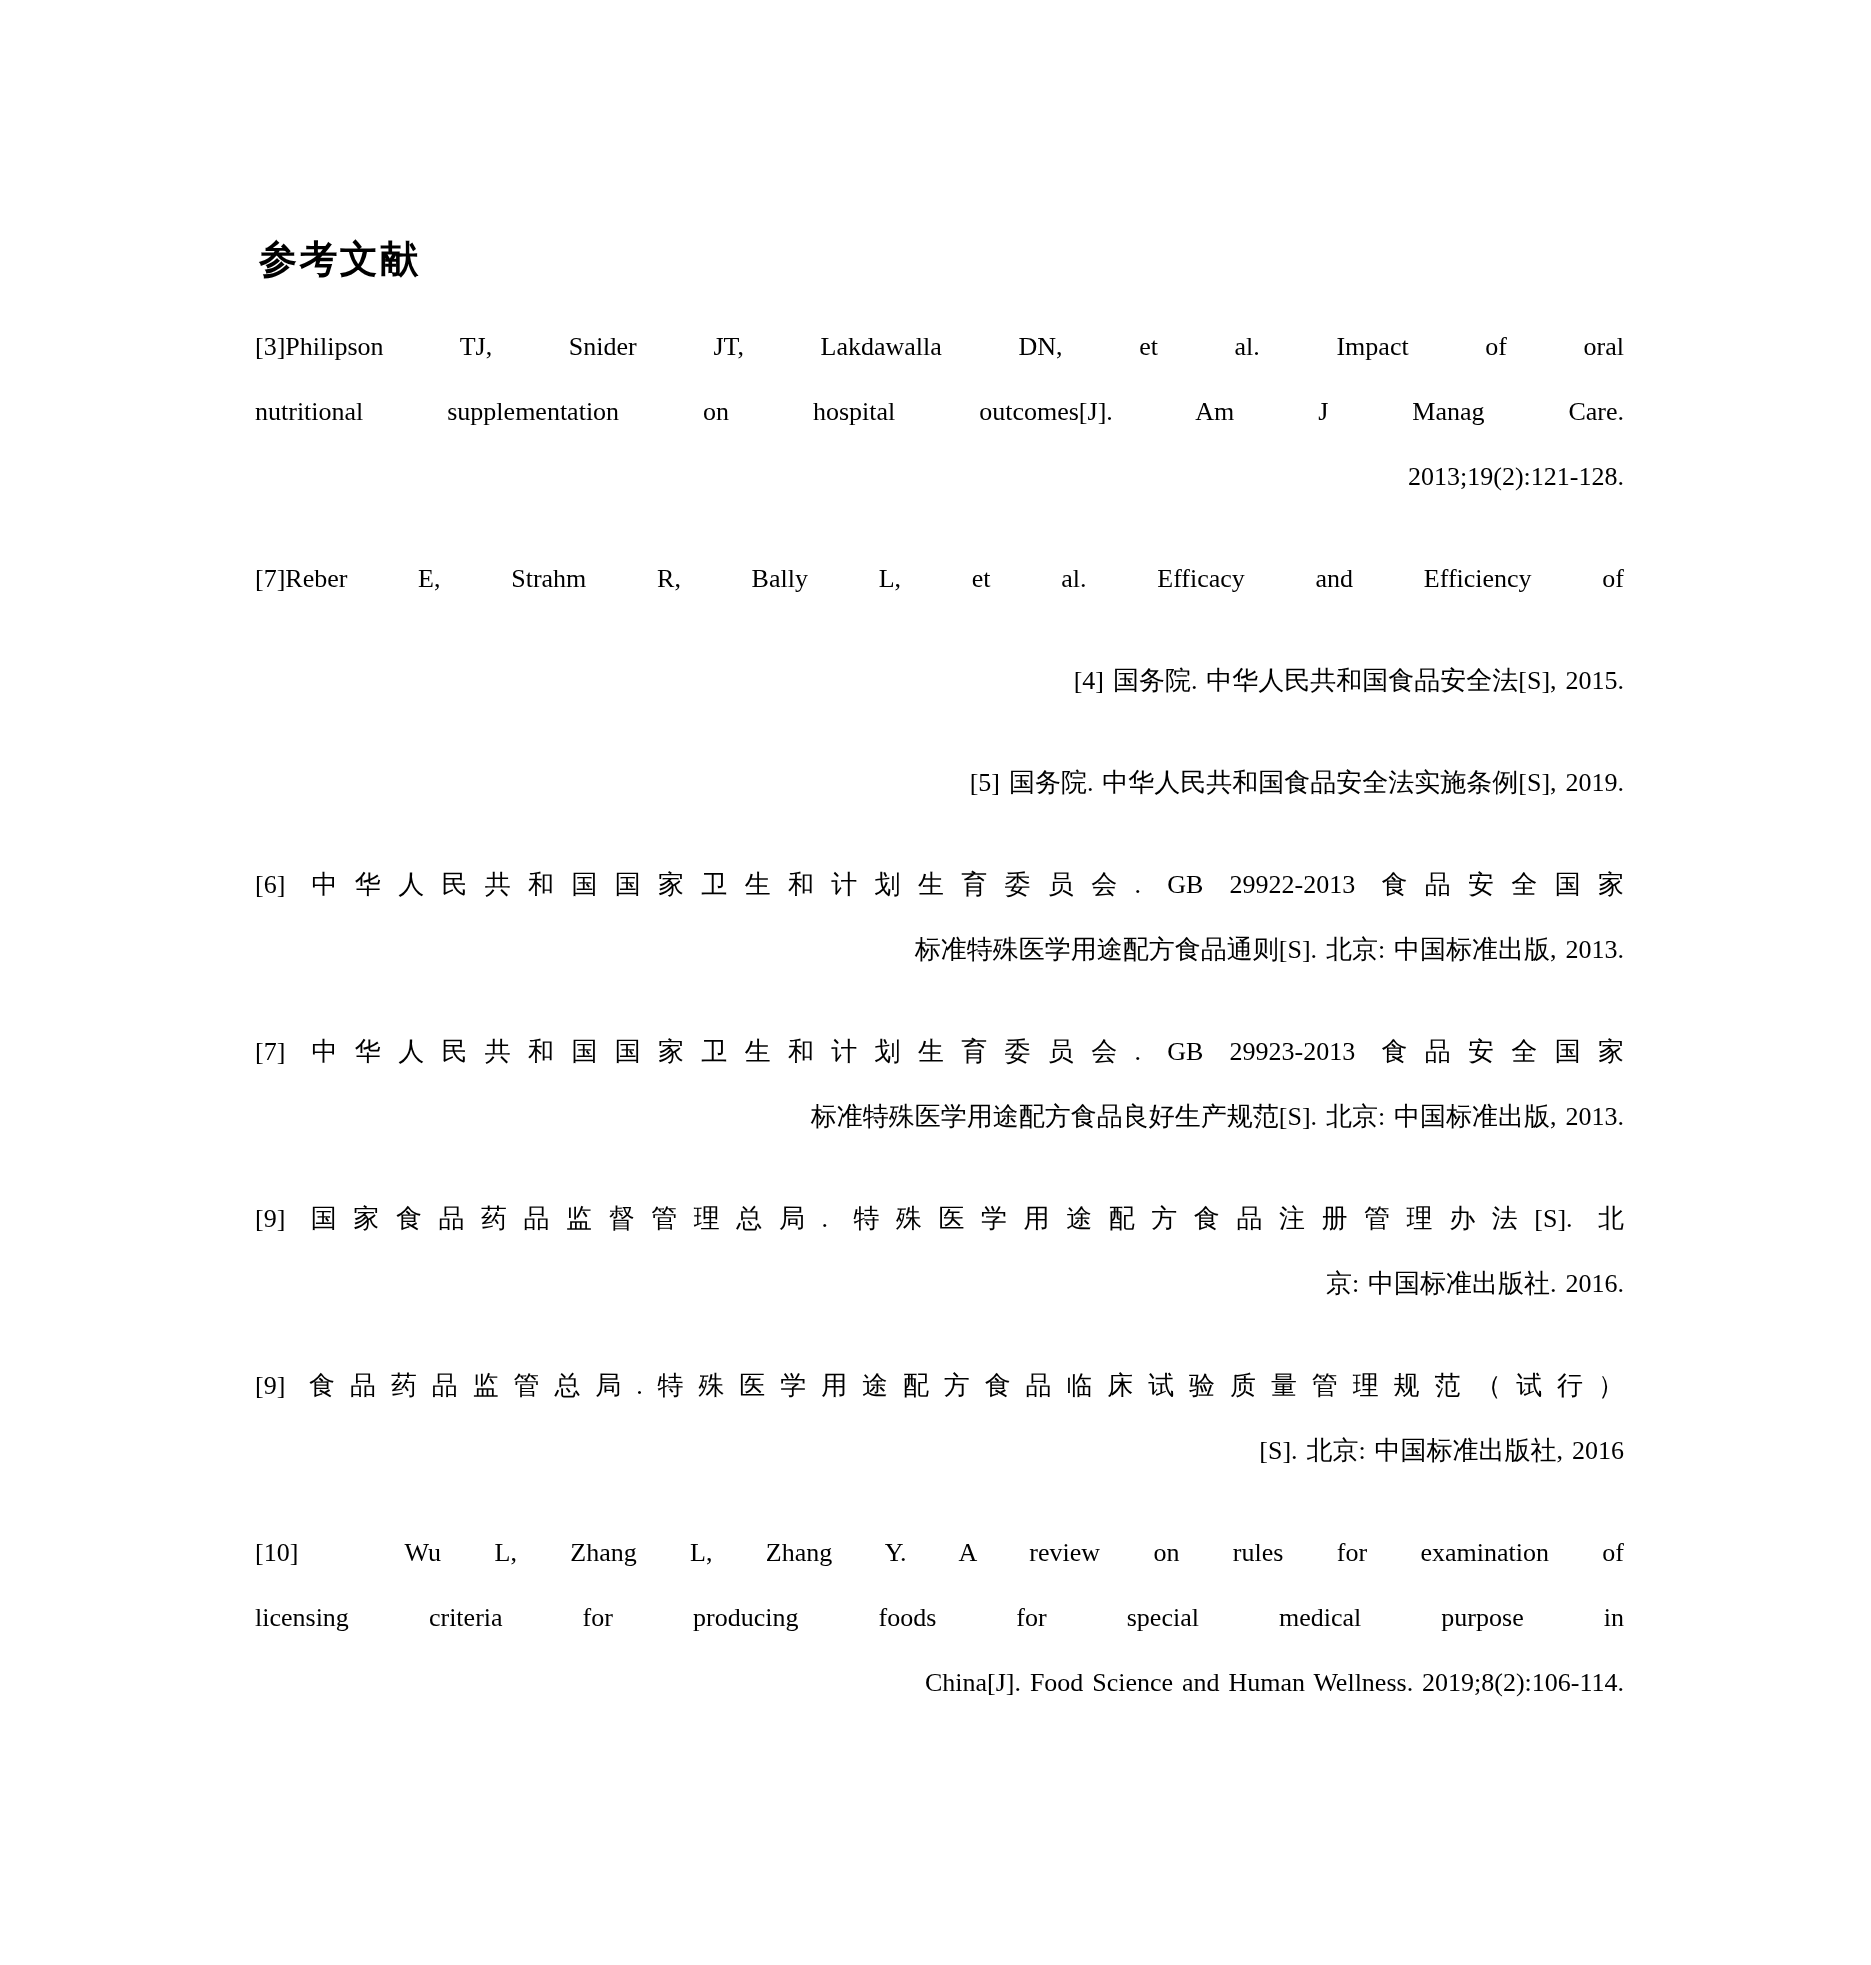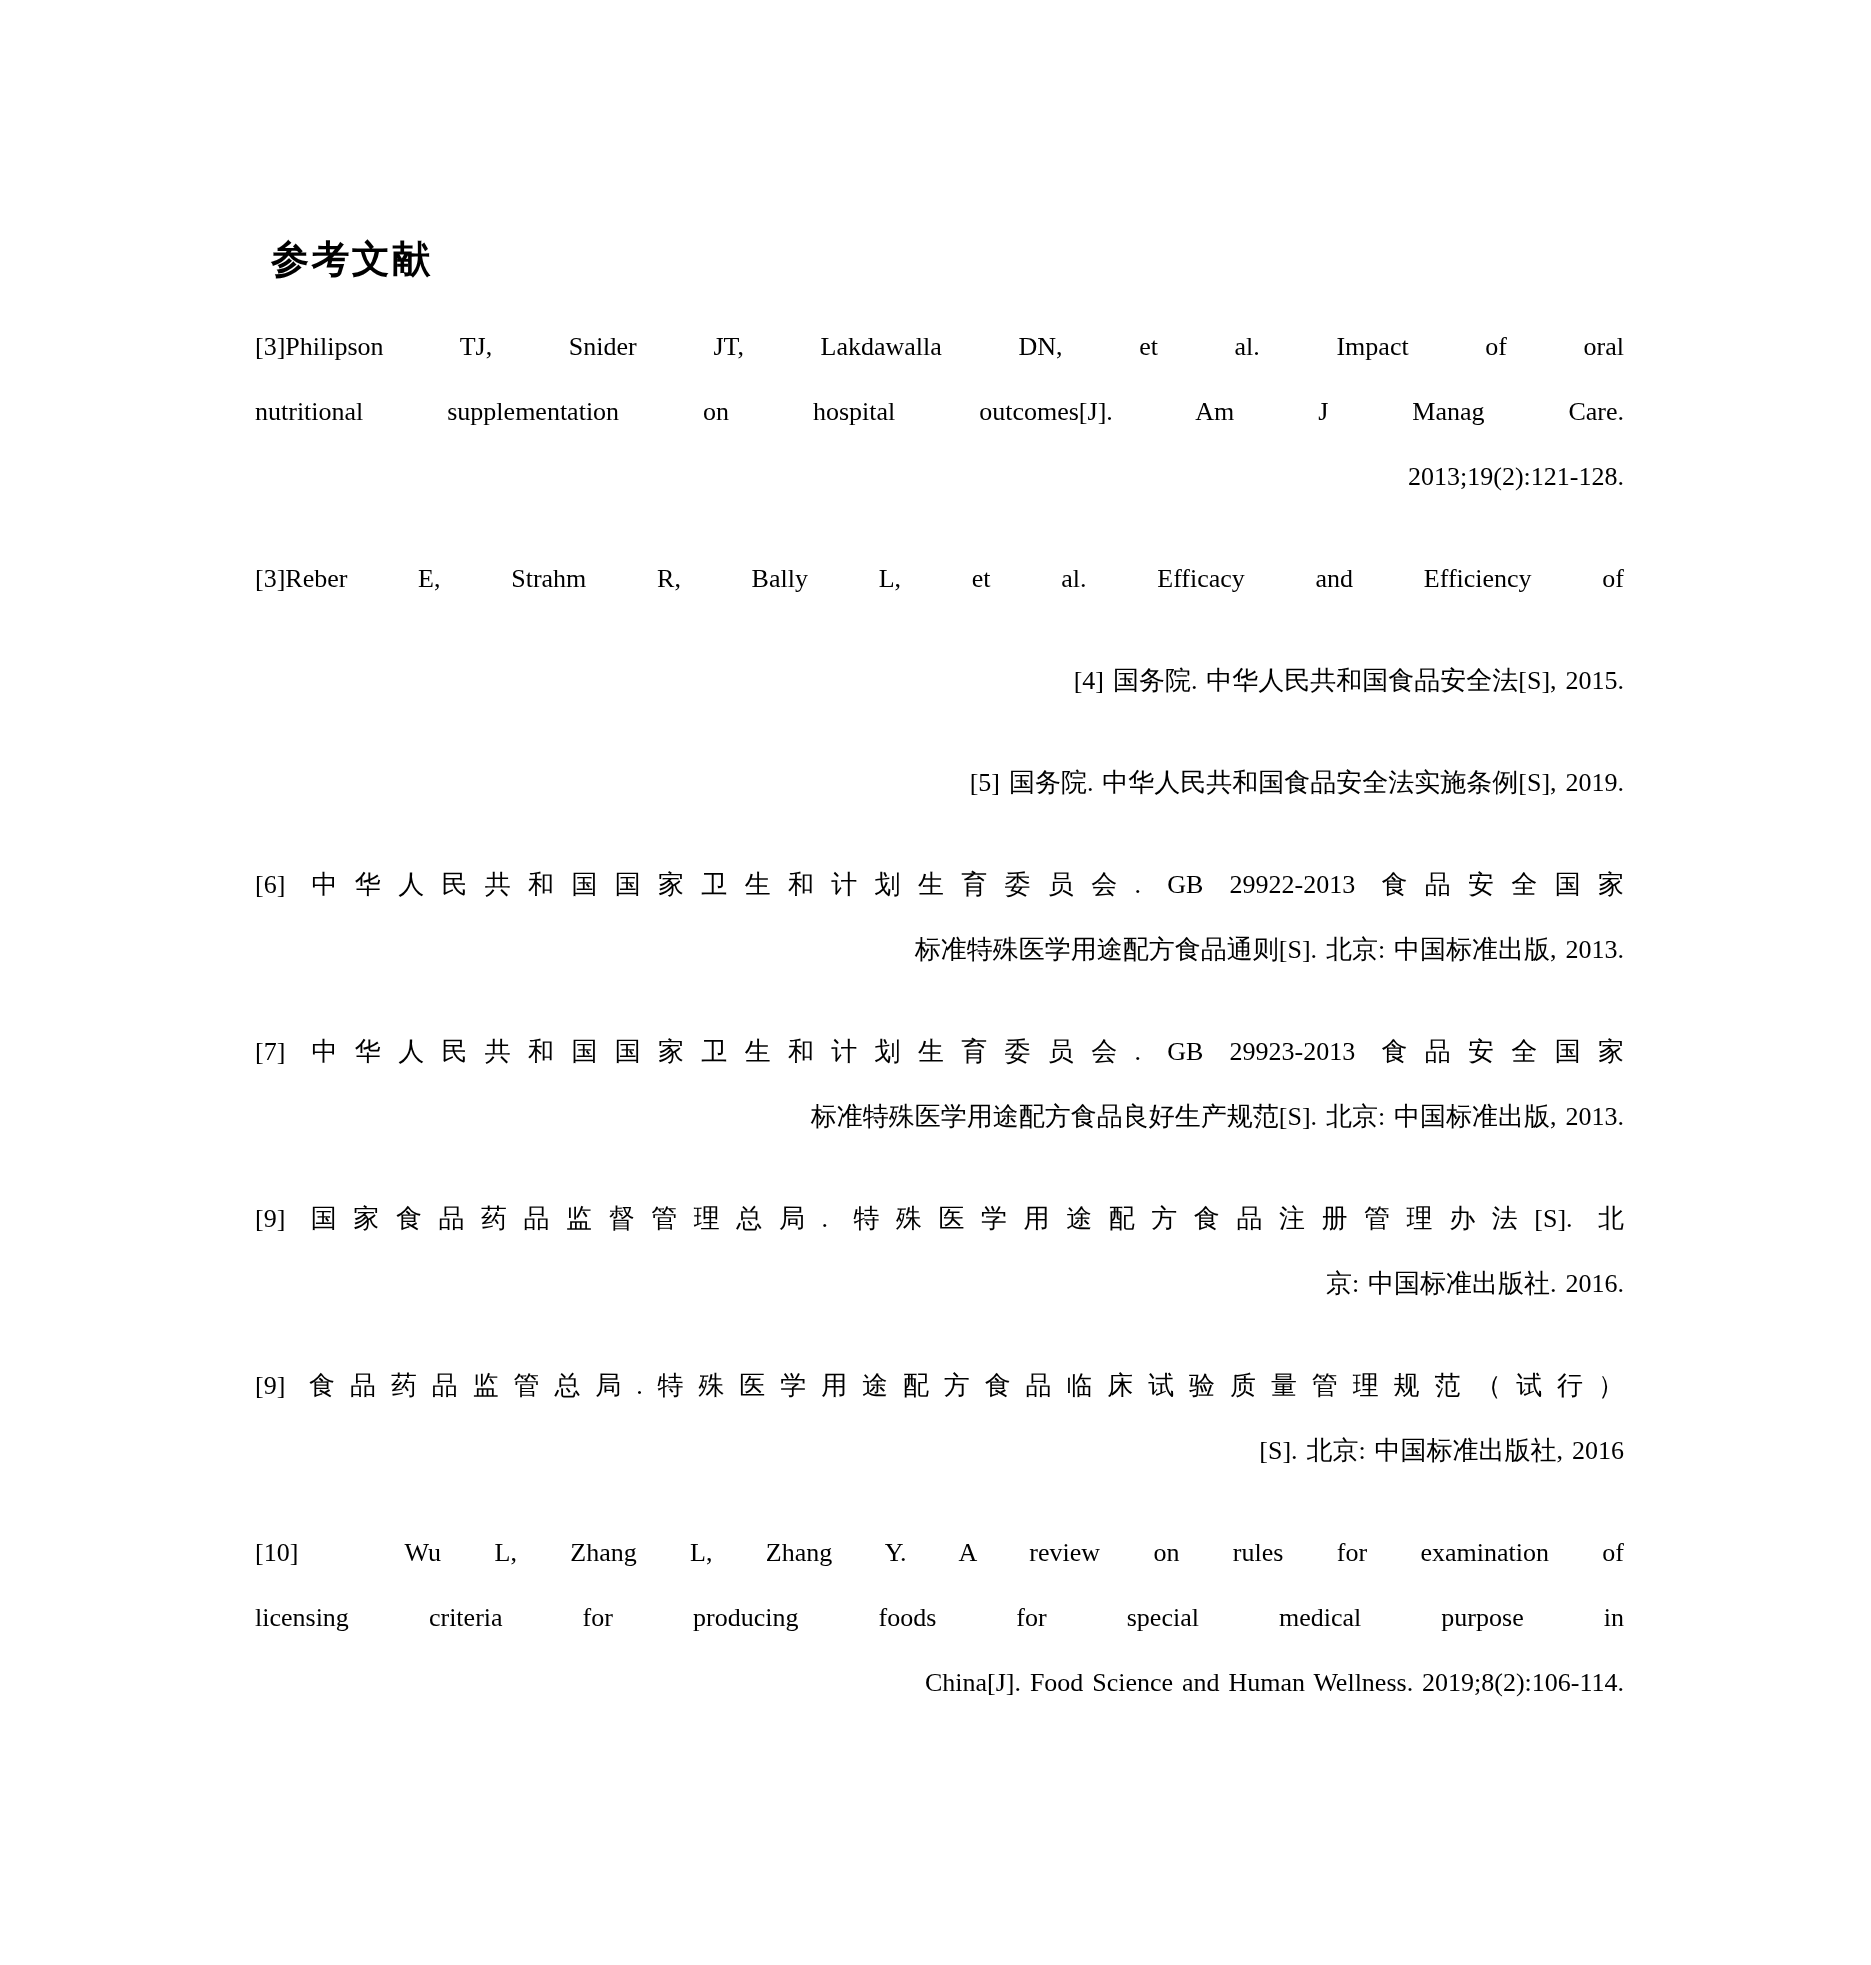--- a/index.html
+++ b/index.html
@@ -11,21 +11,21 @@
     color: #000000;
     font-family: "Liberation Serif", "DejaVu Serif", serif;
     box-sizing: border-box;
     padding: 236px 248px 0 255px;
     overflow: hidden;
   }
   .doc-title {
     font-size: 38px;
     line-height: 47px;
     font-weight: bold;
-    margin: 0 0 31px 16px;
+    margin: 0 0 31px 4px;
     letter-spacing: 2.4px;
   }
   .ref {
     font-size: 26px;
     line-height: 65px;
     margin: 0 0 37px 0;
     word-spacing: 2.4px;
   }
   .line { display: block; text-align: right; }
   .just { text-align: justify; text-align-last: justify; }
@@ -38,21 +38,21 @@
   <h1 class="doc-title">参考文献</h1>
 
   <p class="ref">
     <span class="line just">[3]Philipson TJ, Snider JT, Lakdawalla DN, et al. Impact of oral</span>
     <span class="line just">nutritional supplementation on hospital outcomes[J]. Am J Manag Care.</span>
     <span class="line">2013;19(2):121-128.</span>
   </p>
 
 
   <p class="ref">
-    <span class="line just">[3]Reber E, Strahm R, Bally L, et al. Efficacy and Efficiency of</span>
+    <span class="line just">[7]Reber E, Strahm R, Bally L, et al. Efficacy and Efficiency of</span>
   </p>
 
   <p class="ref">
     <span class="line">[4] 国务院. 中华人民共和国食品安全法[S], 2015.</span>
   </p>
 
   <p class="ref">
     <span class="line">[5] 国务院. 中华人民共和国食品安全法实施条例[S], 2019.</span>
   </p>
 

